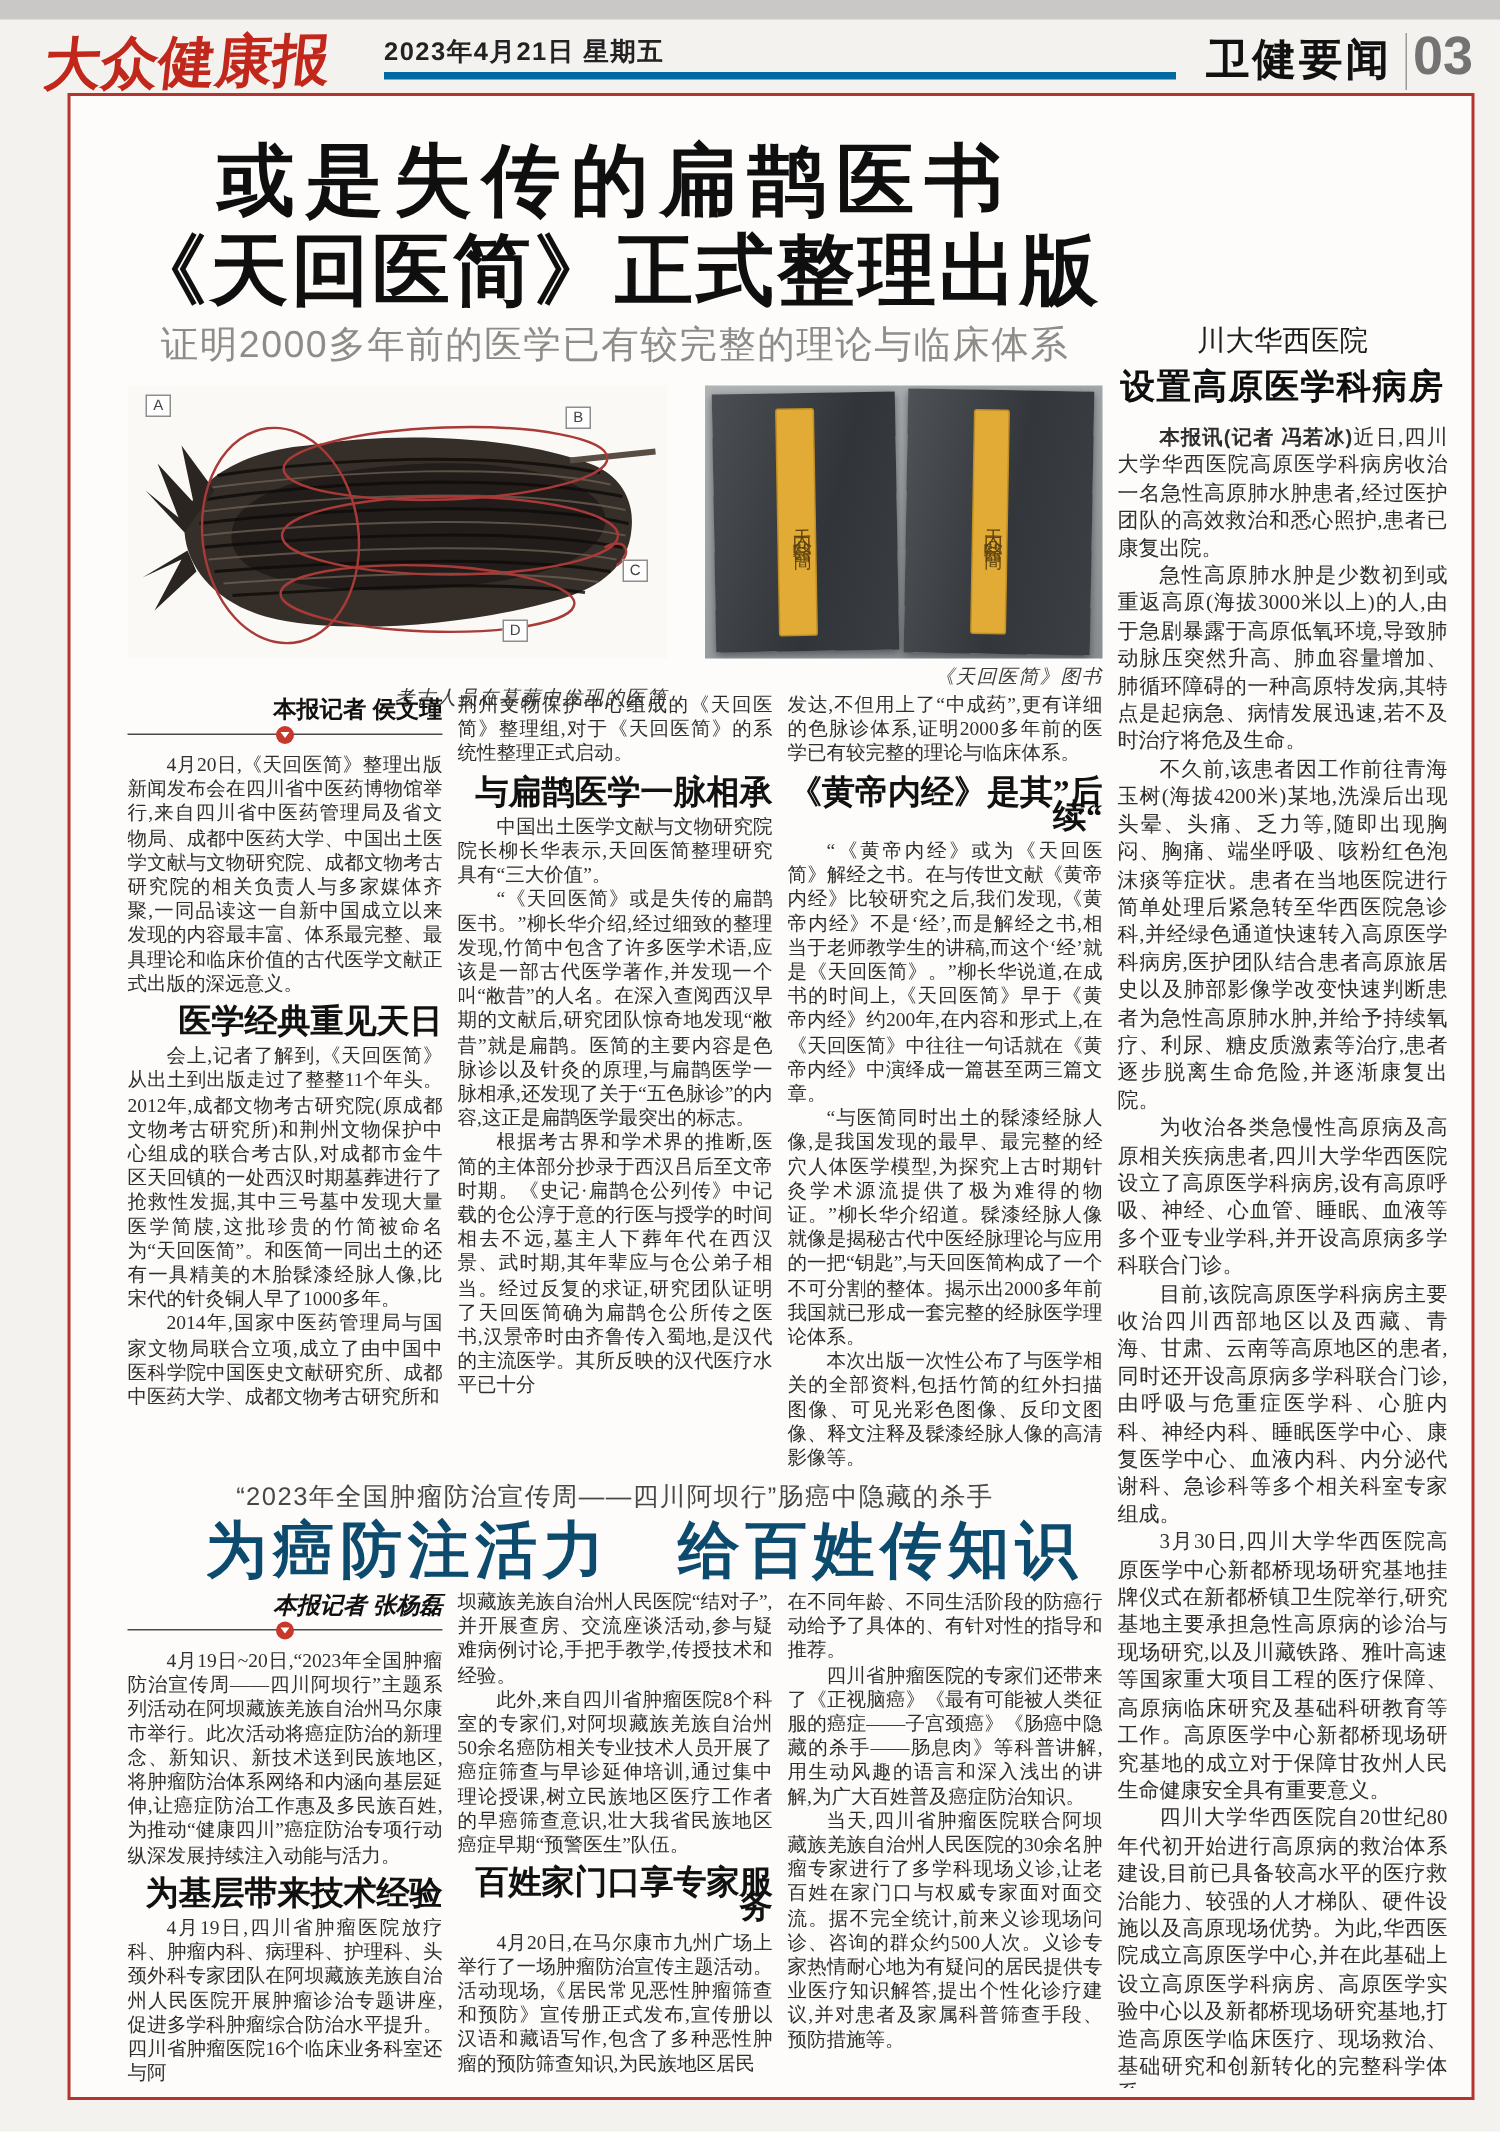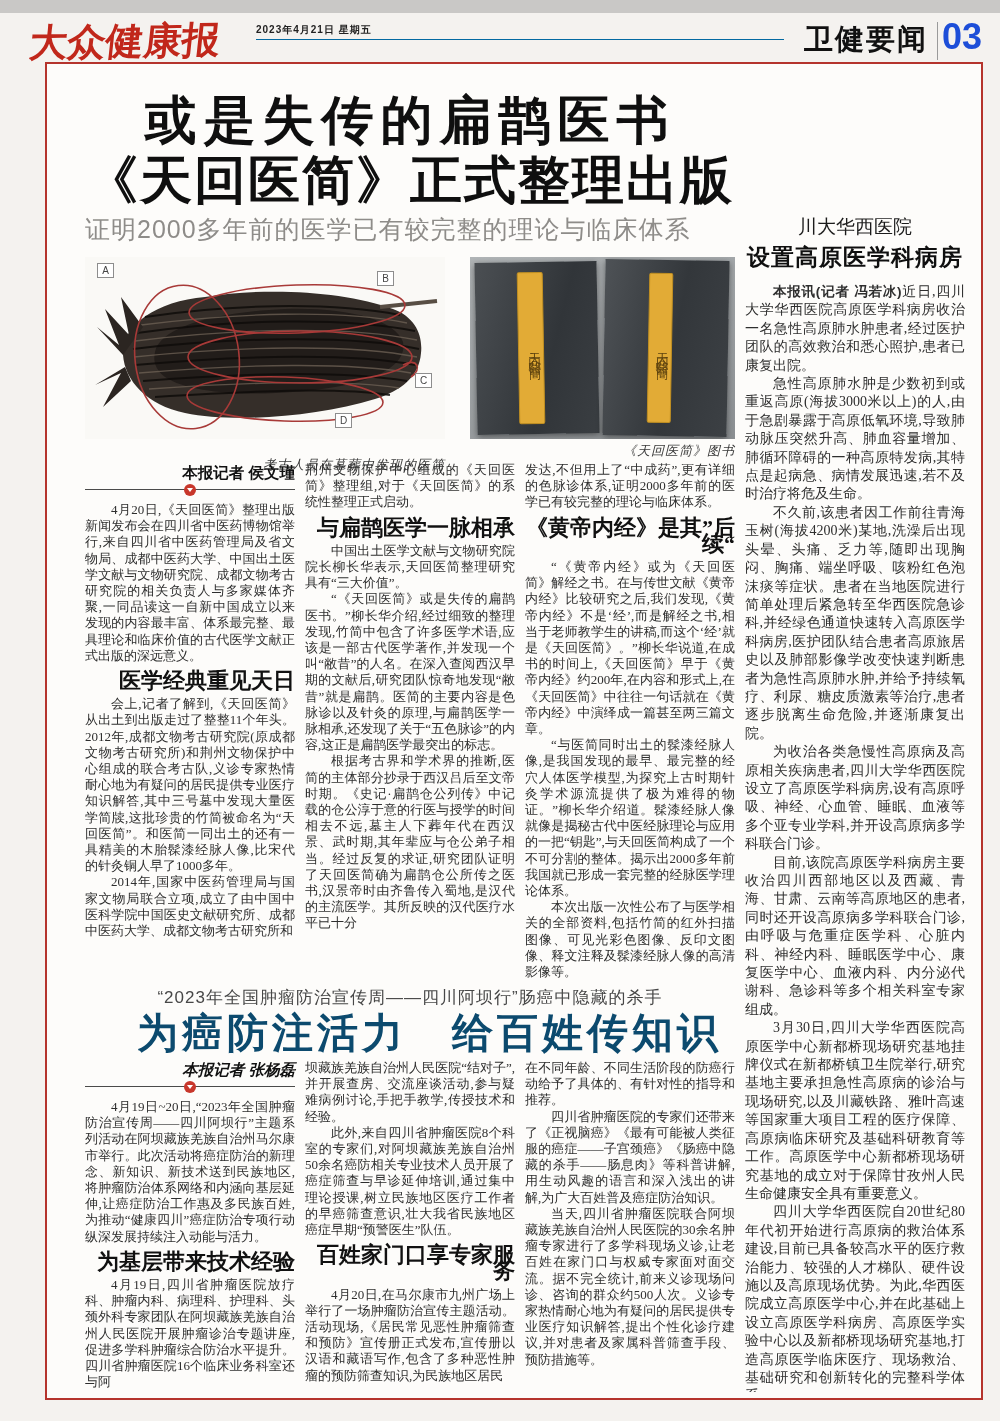--- a/index.html
+++ b/index.html
@@ -12,38 +12,38 @@
     overflow:hidden;
   }
   .abs { position:absolute; }
   .top-strip { left:0; top:0; width:1000px; height:13px; background:#c9c8c6; }
 
   
   .masthead { left:30px; top:16px; width:220px; height:46px;
     font-size:38px; font-weight:bold; color:#c1271b;
     transform:skewX(-7deg) rotate(-1deg); letter-spacing:0px; white-space:nowrap; }
   .dateblock { left:256px; top:23px; width:528px; }
-  .dateblock .row { font-family:"Liberation Sans", sans-serif; font-size:10px; font-weight:bold;
-    color:#222; border-bottom:1px solid #0369a1; padding-bottom:2px; margin-bottom:2px; letter-spacing:1px;}
+  .dateblock .row { font-family:"Liberation Sans", sans-serif; font-size:17px; font-weight:bold;
+    color:#222; border-bottom:5px solid #0369a1; padding-bottom:2px; margin-bottom:2px; letter-spacing:1px;}
   .section-name { right:72px; top:20px; font-family:"Liberation Sans", sans-serif;
     font-weight:900; font-size:29px; letter-spacing:2px; color:#111; }
   .vdiv { right:62px; top:22px; width:1px; height:38px; background:#9a9a9a; }
   .page-no { right:18px; top:16px; font-family:"Liberation Sans", sans-serif;
-    font-size:36px; color:#1d4ed8; font-weight:600; }
+    font-size:36px; color:#737373; font-weight:600; }
 
   
   .frame { left:45px; top:62px; width:938px; height:1338px;
     border:2.5px solid #b5342d; background:#fdfcfa; }
 
   
   .hl1 { left:85px; top:86px; width:650px; text-align:center;
     font-size:52px; font-weight:bold; letter-spacing:7px; color:#0f0f0f; white-space:nowrap;}
   .hl2 { left:85px; top:146px; width:650px; text-align:center;
     font-size:52px; font-weight:bold; letter-spacing:2px; color:#0f0f0f; white-space:nowrap;}
-  .subtitle { left:85px; top:213px; width:650px; text-align:left;
+  .subtitle { left:85px; top:213px; width:650px; text-align:center;
     font-family:"Liberation Sans", sans-serif; font-size:25px; color:#8e8c89; letter-spacing:1px; white-space:nowrap;}
 
   
   .photo-left { left:85px; top:257px; width:360px; height:182px; background:#faf9f6; overflow:hidden;}
   .photo-right { left:470px; top:257px; width:265px; height:182px;
     background:linear-gradient(160deg,#b0b4b6,#8b8f92); overflow:hidden;}
   .caption { font-size:13px; color:#3a3a3a; font-style:italic; text-align:right; letter-spacing:1px;}
   .cap-left { left:85px; top:456px; width:360px; }
   .cap-right { left:470px; top:442px; width:265px; }
   .ph-label { position:absolute; width:17px; height:15px; background:#fff; border:1px solid #8d8d8d;
@@ -169,21 +169,21 @@
   <div class="rule">
     <span class="pin">
         <i></i>
       </span>
   </div>
 </div>
 
 <div class="abs col c1">
     <div class="para">4月20日,《天回医简》整理出版新闻发布会在四川省中医药博物馆举行,来自四川省中医药管理局及省文物局、成都中医药大学、中国出土医学文献与文物研究院、成都文物考古研究院的相关负责人与多家媒体齐聚,一同品读这一自新中国成立以来发现的内容最丰富、体系最完整、最具理论和临床价值的古代医学文献正式出版的深远意义。</div>
     <div class="subhead">医学经典重见天日</div>
-    <div class="para">会上,记者了解到,《天回医简》从出土到出版走过了整整11个年头。2012年,成都文物考古研究院(原成都文物考古研究所)和荆州文物保护中心组成的联合考古队,义诊专家热情耐心地为有疑问的居民提供专业医疗知识解答,其中三号墓中发现大量医学简牍,这批珍贵的竹简被命名为“天回医简”。和医简一同出土的还有一具精美的木胎髹漆经脉人像,比宋代的针灸铜人早了1000多年。</div>
+    <div class="para">会上,记者了解到,《天回医简》从出土到出版走过了整整11个年头。2012年,成都文物考古研究院(原成都文物考古研究所)和荆州文物保护中心组成的联合考古队,对成都市金牛区天回镇的一处西汉时期墓葬进行了抢救性发掘,其中三号墓中发现大量医学简牍,这批珍贵的竹简被命名为“天回医简”。和医简一同出土的还有一具精美的木胎髹漆经脉人像,比宋代的针灸铜人早了1000多年。</div>
     <div class="para">2014年,国家中医药管理局与国家文物局联合立项,成立了由中国中医科学院中国医史文献研究所、成都中医药大学、成都文物考古研究所和</div>
   </div>
 <div class="abs col c2">
     <div class="para" style="text-indent: 0px;">荆州文物保护中心组成的《天回医简》整理组,对于《天回医简》的系统性整理正式启动。</div>
     <div class="subhead">与扁鹊医学一脉相承</div>
     <div class="para">中国出土医学文献与文物研究院院长柳长华表示,天回医简整理研究具有“三大价值”。</div>
     <div class="para">“《天回医简》或是失传的扁鹊医书。”柳长华介绍,经过细致的整理发现,竹简中包含了许多医学术语,应该是一部古代医学著作,并发现一个叫“敝昔”的人名。在深入查阅西汉早期的文献后,研究团队惊奇地发现“敝昔”就是扁鹊。医简的主要内容是色脉诊以及针灸的原理,与扁鹊医学一脉相承,还发现了关于“五色脉诊”的内容,这正是扁鹊医学最突出的标志。</div>
     <div class="para">根据考古界和学术界的推断,医简的主体部分抄录于西汉吕后至文帝时期。《史记·扁鹊仓公列传》中记载的仓公淳于意的行医与授学的时间相去不远,墓主人下葬年代在西汉景、武时期,其年辈应与仓公弟子相当。经过反复的求证,研究团队证明了天回医简确为扁鹊仓公所传之医书,汉景帝时由齐鲁传入蜀地,是汉代的主流医学。其所反映的汉代医疗水平已十分</div>
   </div>
 <div class="abs col c3">

